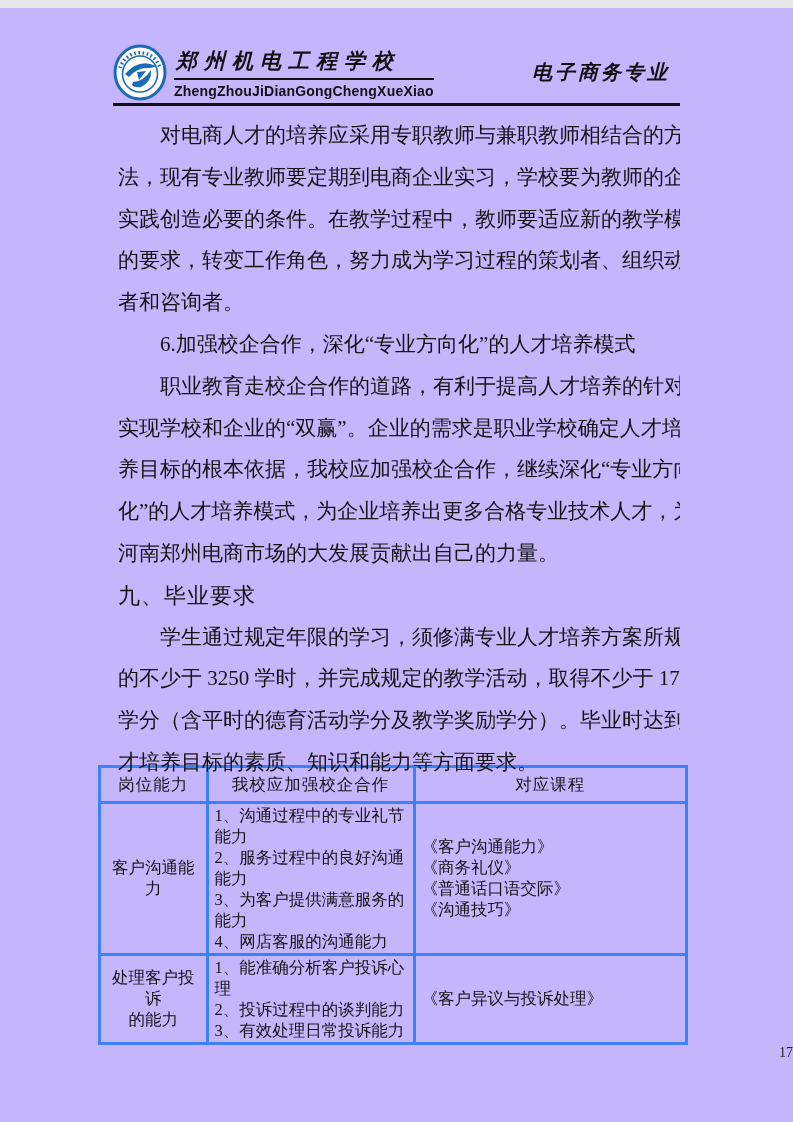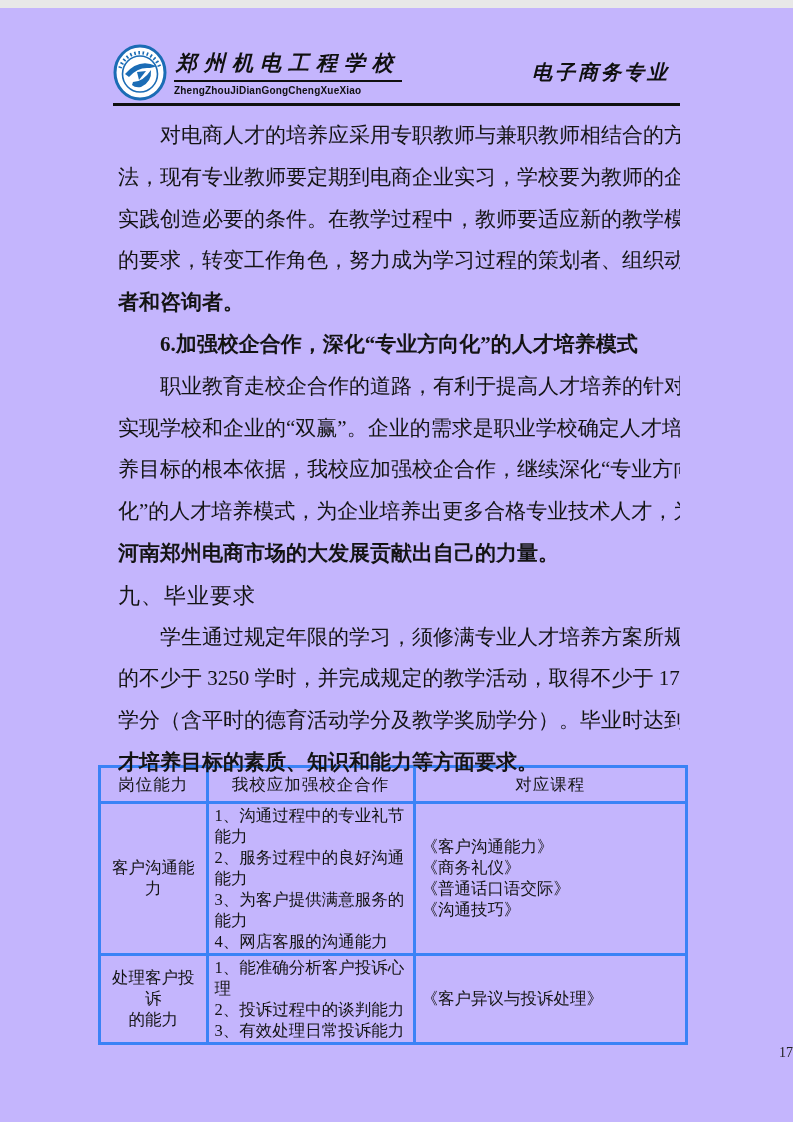--- a/index.html
+++ b/index.html
@@ -25,21 +25,21 @@
     font-family: "Liberation Serif", serif;
     font-weight: bold; font-style: italic;
     font-size: 21px; letter-spacing: 7px;
     color: #101010;
     border-bottom: 2px solid #101010;
     padding: 0 2px 3px 2px;
     white-space: nowrap;
   }
   .school-en {
     font-family: "Liberation Sans", sans-serif;
-    font-weight: bold; font-size: 10px; letter-spacing: 0.2px;
+    font-weight: bold; font-size: 14px; letter-spacing: 0.2px;
     color: #101010; margin-top: 3px; white-space: nowrap;
   }
   .major {
     font-family: "Liberation Serif", serif;
     font-weight: bold; font-style: italic;
     font-size: 20px; letter-spacing: 3px;
     color: #101010; white-space: nowrap;
     padding-right: 10px;
   }
   .header-rule {
@@ -53,21 +53,21 @@
   }
   .line {
     font-size: 21px;
     line-height: 41.8px;
     height: 41.8px;
     white-space: nowrap;
     text-align: justify;
     text-align-last: justify;
     overflow: hidden;
   }
-  .line.short { text-align-last: left; font-weight: bold; }
+  .line.short { text-align-last: left; }
   .line.indent { text-indent: 2em; }
   .section-heading {
     font-family: "Liberation Sans", sans-serif;
     font-weight: normal; font-size: 22px;
     line-height: 41.8px; height: 41.8px;
     letter-spacing: 1px;
   }
 
   
   .doc-table {

